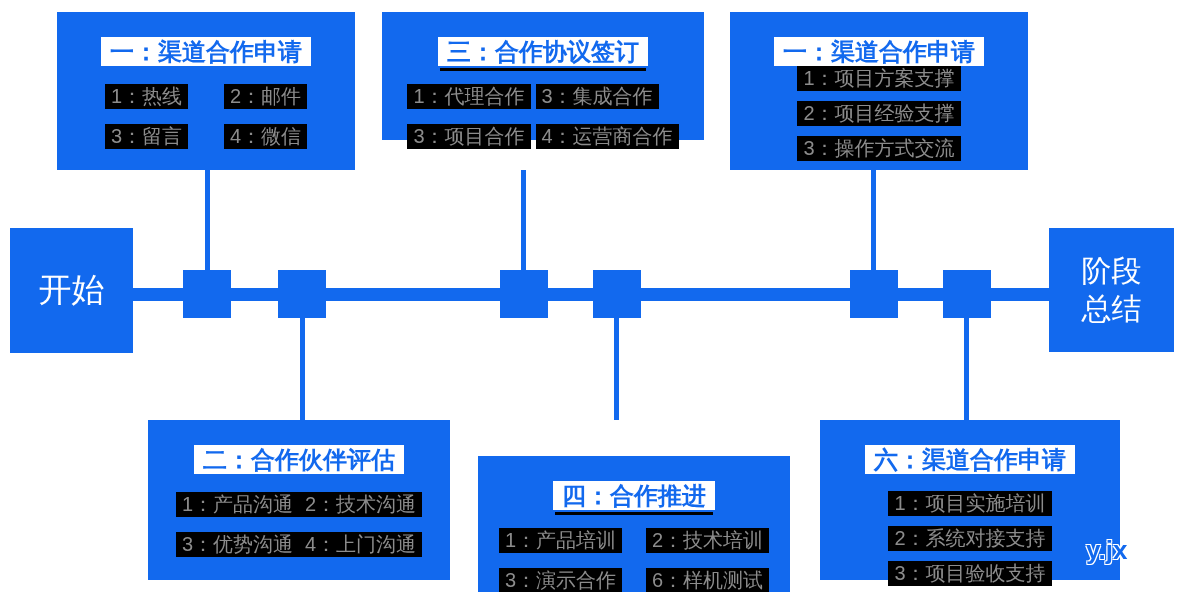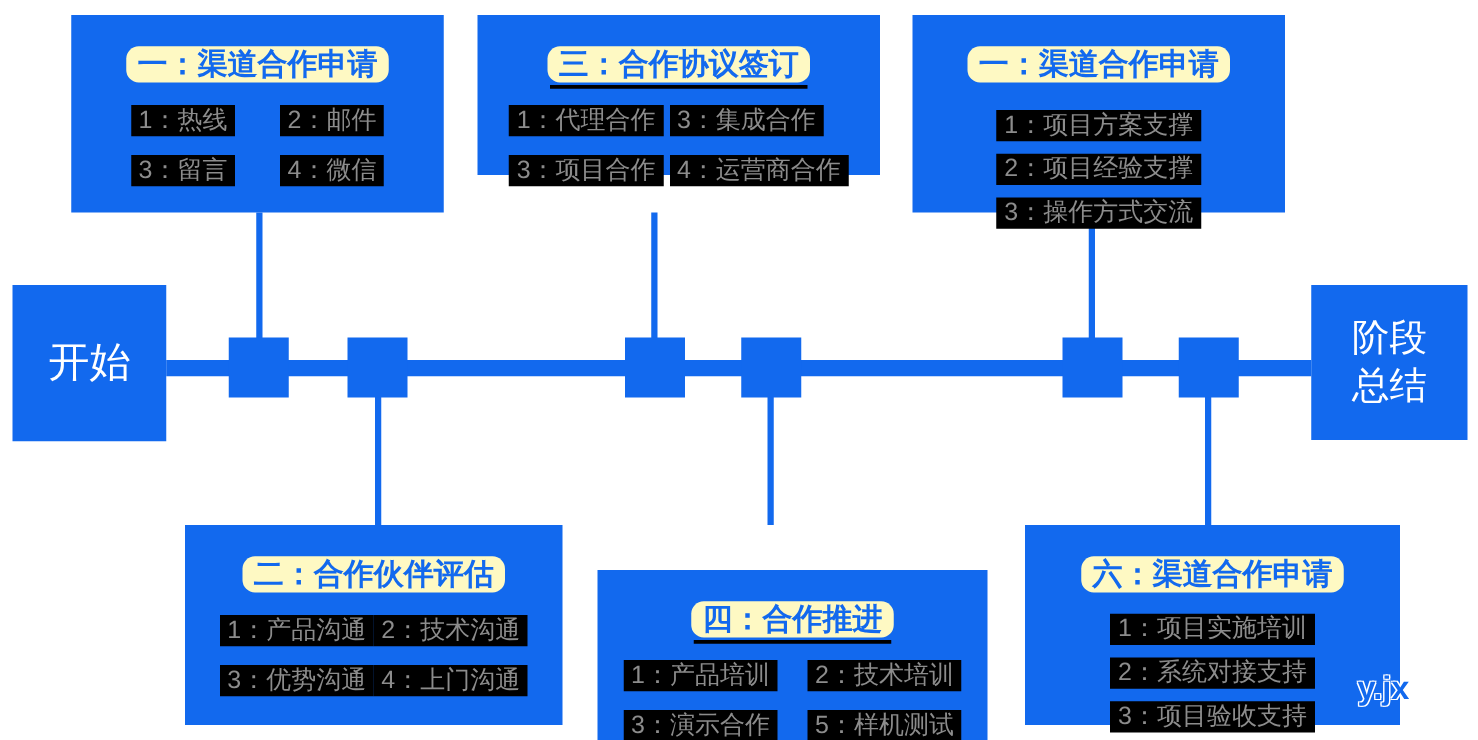--- a/index.html
+++ b/index.html
@@ -10,31 +10,31 @@
   body{font-family:"Liberation Sans","DejaVu Sans",sans-serif;}
   .stage{position:relative;width:1182px;height:592px;background:#fff;overflow:hidden;}
 
   
   .hline{position:absolute;background:var(--blue);height:13px;}
   .vline{position:absolute;background:var(--blue);width:5px;}
   .node{position:absolute;width:48px;height:48px;background:var(--blue);}
 
   
   .card{position:absolute;background:var(--blue);display:flex;flex-direction:column;align-items:center;box-sizing:border-box;}
-  .card .title{margin-top:25px;background:#fef9c3;color:var(--blue);font-size:24px;font-weight:bold;
-               padding:2px 9px;white-space:nowrap;line-height:1.05;position:relative;border-radius:10px;}
+  .card .title{margin-top:25px;background:#ffffff;color:var(--blue);font-size:24px;font-weight:bold;
+               padding:2px 9px;white-space:nowrap;line-height:1.05;position:relative;}
   .title.underlined::after{content:"";position:absolute;left:2px;right:2px;bottom:-5px;height:3px;background:#000;}
   .item{background:#000;color:var(--item-gray);font-size:20px;font-weight:normal;padding:2px 6px;
         white-space:nowrap;line-height:1.05;}
   .grid2{display:grid;grid-template-columns:auto auto;row-gap:15px;margin-top:18px;justify-items:start;}
   .gap36{column-gap:36px;}
   .gap4{column-gap:5px;}
   .gap15{}
   .gap24{column-gap:24px;}
-  .col3{display:flex;flex-direction:column;align-items:center;row-gap:10px;margin-top:22px;}
+  .col3{display:flex;flex-direction:column;align-items:center;row-gap:10px;margin-top:0;}
   .col3-b{margin-top:17px;align-items:center;}
 
   
   .terminal{position:absolute;background:var(--blue);color:#fff;display:flex;flex-direction:column;
             align-items:center;justify-content:center;text-align:center;}
   .start-box{left:10px;top:228px;width:123px;height:125px;font-size:33px;}
   .end-box{left:1049px;top:228px;width:125px;height:124px;font-size:30px;line-height:38px;}
 
   
   .box-top1{left:57px;top:12px;width:298px;height:158px;}
@@ -114,21 +114,21 @@
       <span class="item">4：上门沟通</span>
     </div>
   </div>
 
   <div class="card box-bottom2">
     <span class="title underlined">四：合作推进</span>
     <div class="grid2 gap24">
       <span class="item">1：产品培训</span>
       <span class="item">2：技术培训</span>
       <span class="item">3：演示合作</span>
-      <span class="item">5：样机测试</span>
+      <span class="item">6：样机测试</span>
     </div>
   </div>
 
   <div class="card box-bottom3">
     <span class="title">六：渠道合作申请</span>
     <div class="col3 col3-b">
       <span class="item">1：项目实施培训</span>
       <span class="item">2：系统对接支持</span>
       <span class="item">3：项目验收支持</span>
     </div>

